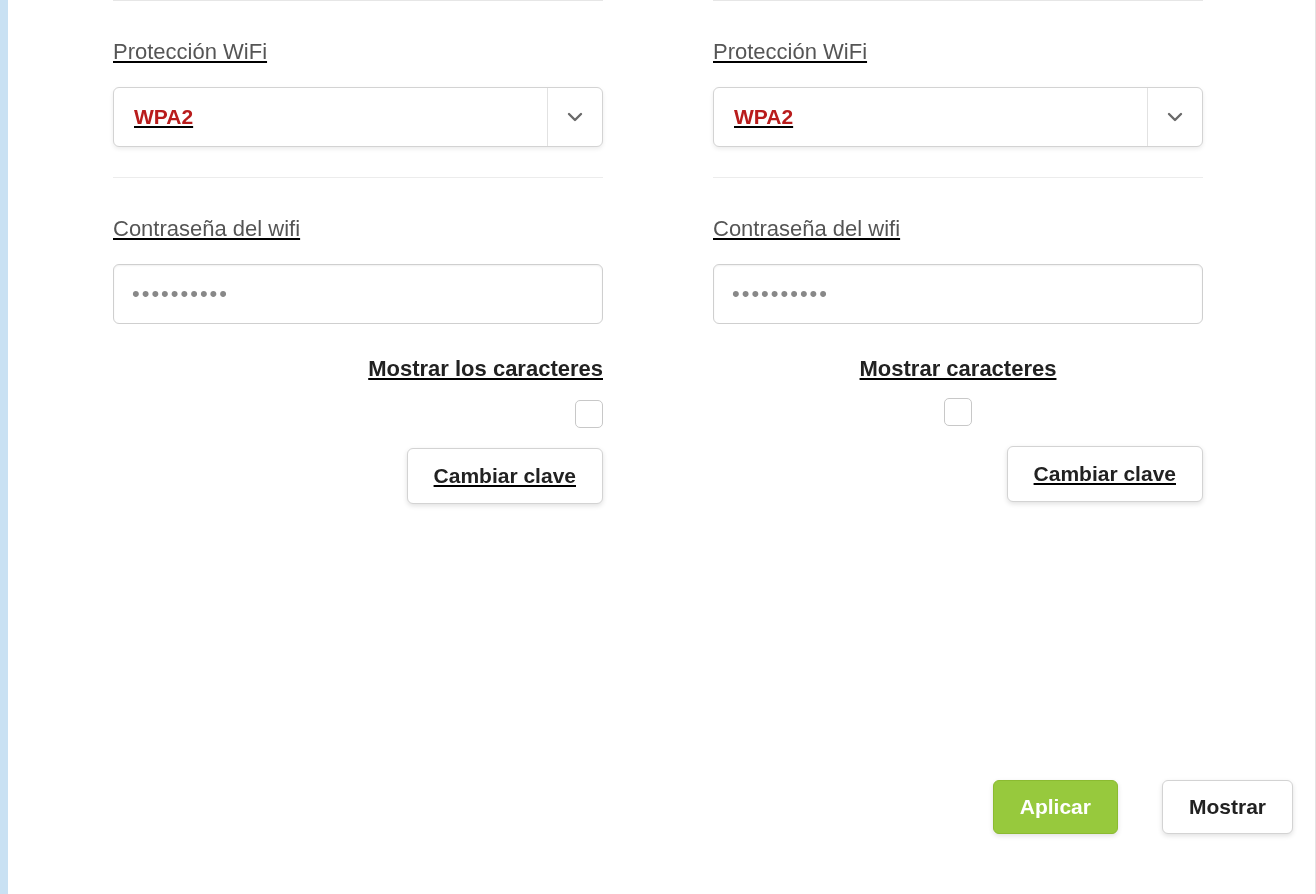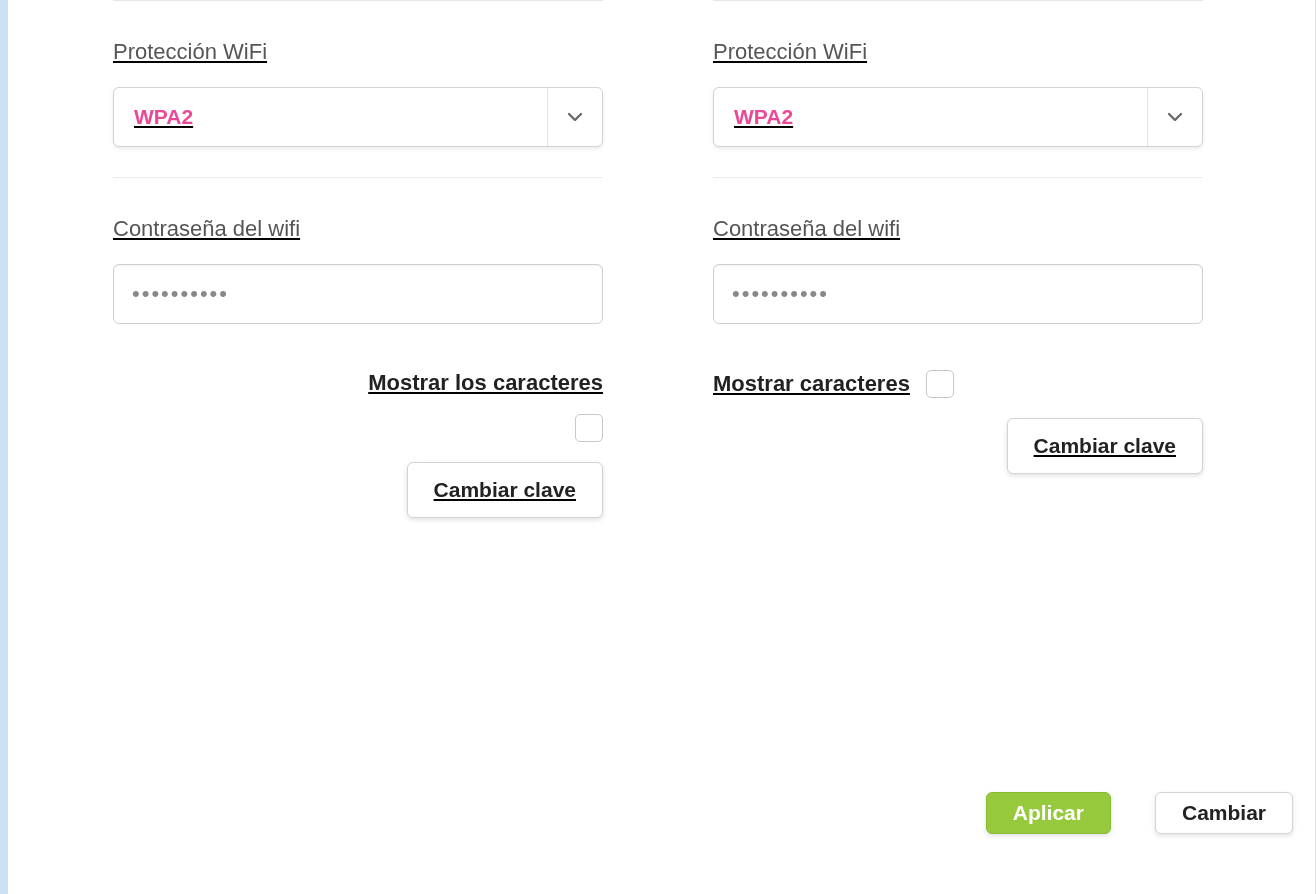--- a/index.html
+++ b/index.html
@@ -55,21 +55,21 @@
     box-shadow: 0 2px 4px rgba(0,0,0,0.08);
     cursor: pointer;
   }
   .dropdown-value {
     flex: 1;
     display: flex;
     align-items: center;
     padding: 0 20px;
     font-size: 21px;
     font-weight: 700;
-    color: #ec4899;
+    color: #b91c1c;
     border-right: 1px solid #e2e2e2;
   }
   .dropdown-chevron {
     width: 54px;
     display: flex;
     align-items: center;
     justify-content: center;
   }
   .chev {
     width: 16px;
@@ -94,30 +94,31 @@
     border-radius: 6px;
     padding: 0 18px;
     font-size: 22px;
     color: #888;
     background: #fff;
     outline: none;
     box-shadow: inset 0 1px 2px rgba(0,0,0,0.06);
     letter-spacing: 2px;
   }
   .show-row {
-    margin-top: 46px;
+    margin-top: 32px;
     font-size: 22px;
     font-weight: 700;
     color: #222;
   }
   .show-row.right {
     display: flex;
     align-items: center;
-    justify-content: flex-start;
+    justify-content: flex-end;
     gap: 16px;
+    flex-direction: column;
   }
   .show-row.left-narrow {
     text-align: right;
   }
   .checkbox {
     width: 28px;
     height: 28px;
     border: 1px solid #c8c8c8;
     border-radius: 5px;
     background: #fff;
@@ -155,21 +156,21 @@
     color: #ffffff;
     border: 1px solid #8bbb31;
   }
   .footer-actions {
     position: absolute;
     right: 22px;
     bottom: 60px;
     display: flex;
     gap: 12px;
   }
-  .footer-actions .btn { height: 42px; }
+  .footer-actions .btn { height: 54px; }
 </style>
 </head>
 <body>
 
 <div class="viewport">
   <div class="left-strip"></div>
   <div class="main">
 
     <div class="columns">
 
@@ -230,17 +231,17 @@
 
         <div class="btn-row-right">
           <button class="btn">Cambiar clave</button>
         </div>
       </div>
 
     </div>
 
     <div class="footer-actions">
       <button class="btn btn-primary">Aplicar</button>
-      <button class="btn">Cambiar</button>
+      <button class="btn">Mostrar</button>
     </div>
 
   </div>
 </div>
 
 </body></html>

